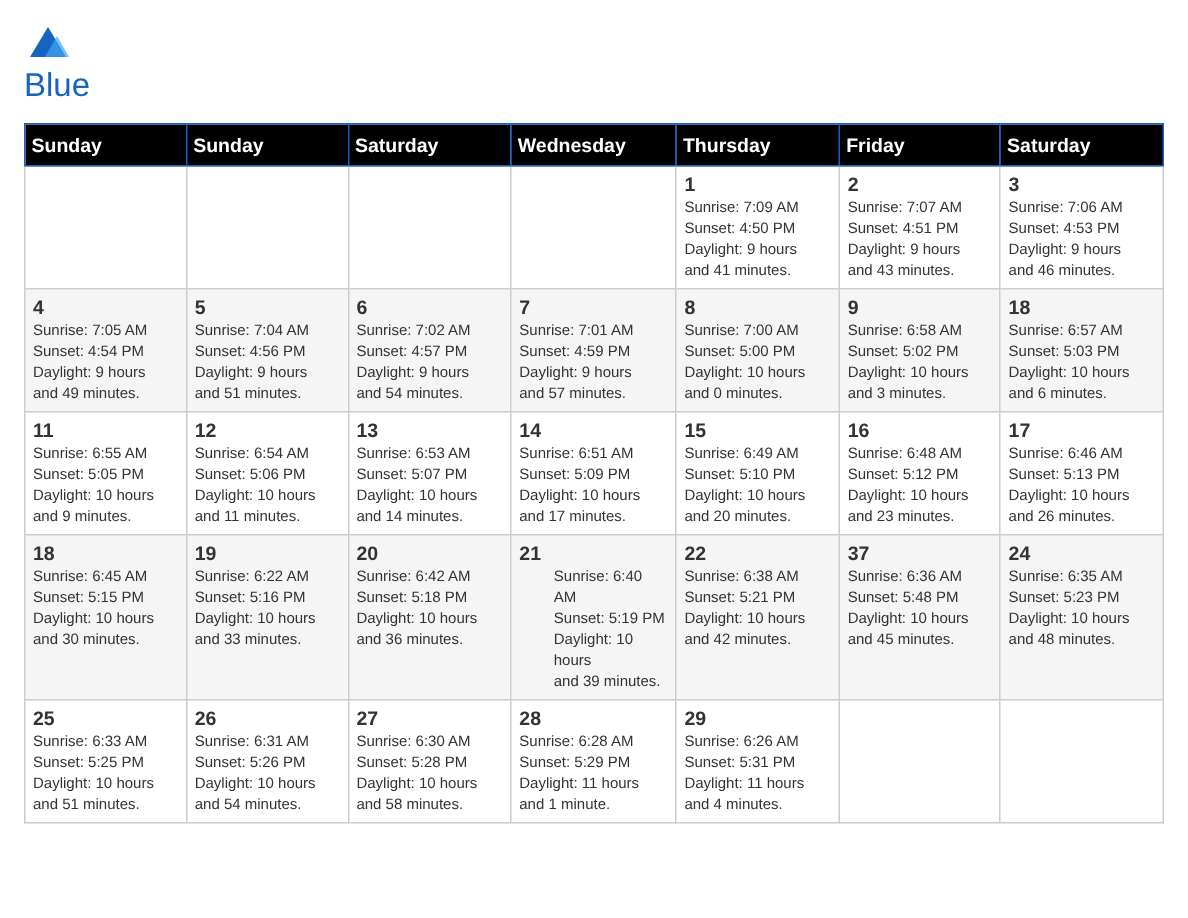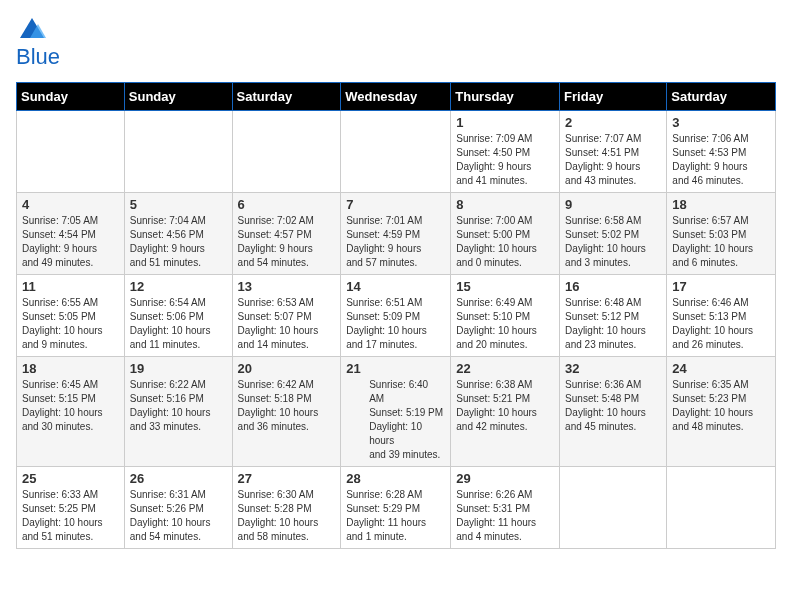--- a/index.html
+++ b/index.html
@@ -276,21 +276,21 @@
 and 39 minutes.</div>
         </td>
         <td>
           <span class="day-num">22</span>
           <div class="day-info" style="white-space: pre-line;">Sunrise: 6:38 AM
 Sunset: 5:21 PM
 Daylight: 10 hours
 and 42 minutes.</div>
         </td>
         <td>
-          <span class="day-num">32</span>
+          <span class="day-num">37</span>
           <div class="day-info" style="white-space: pre-line;">Sunrise: 6:36 AM
 Sunset: 5:48 PM
 Daylight: 10 hours
 and 45 minutes.</div>
         </td>
         <td>
           <span class="day-num">24</span>
           <div class="day-info" style="white-space: pre-line;">Sunrise: 6:35 AM
 Sunset: 5:23 PM
 Daylight: 10 hours

